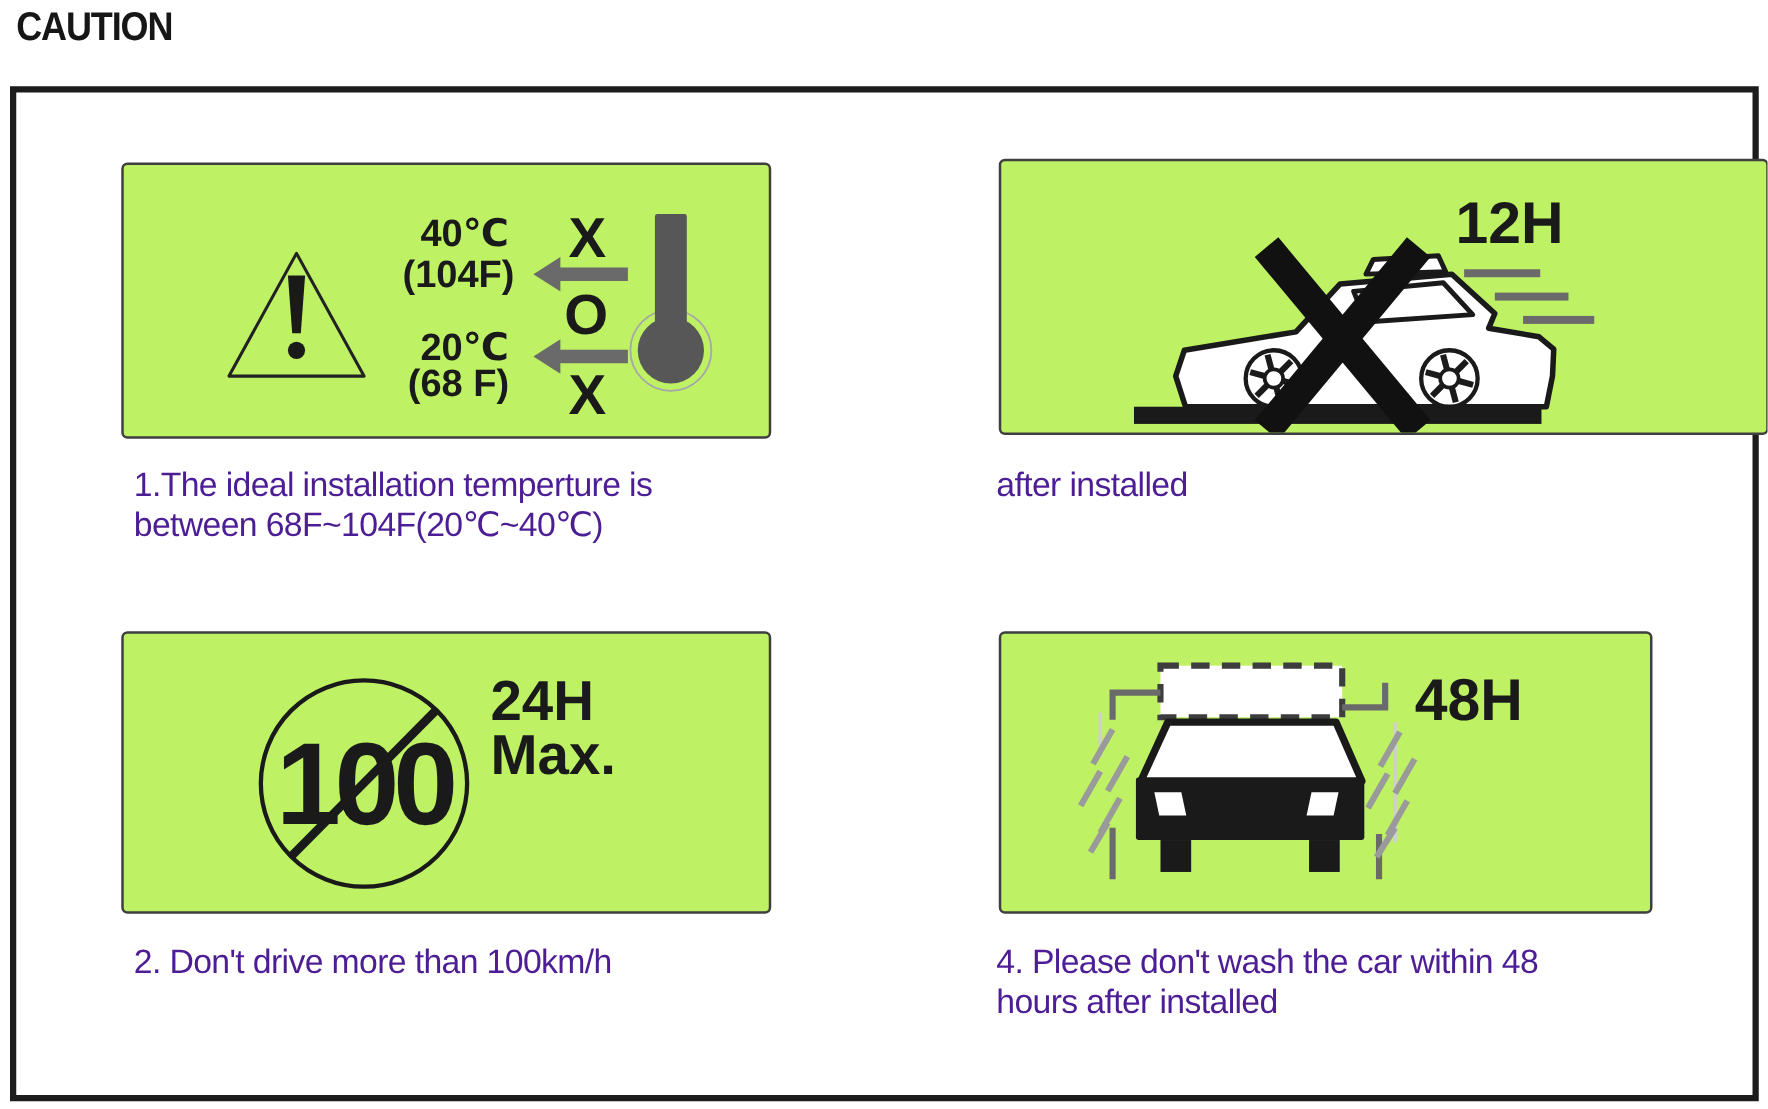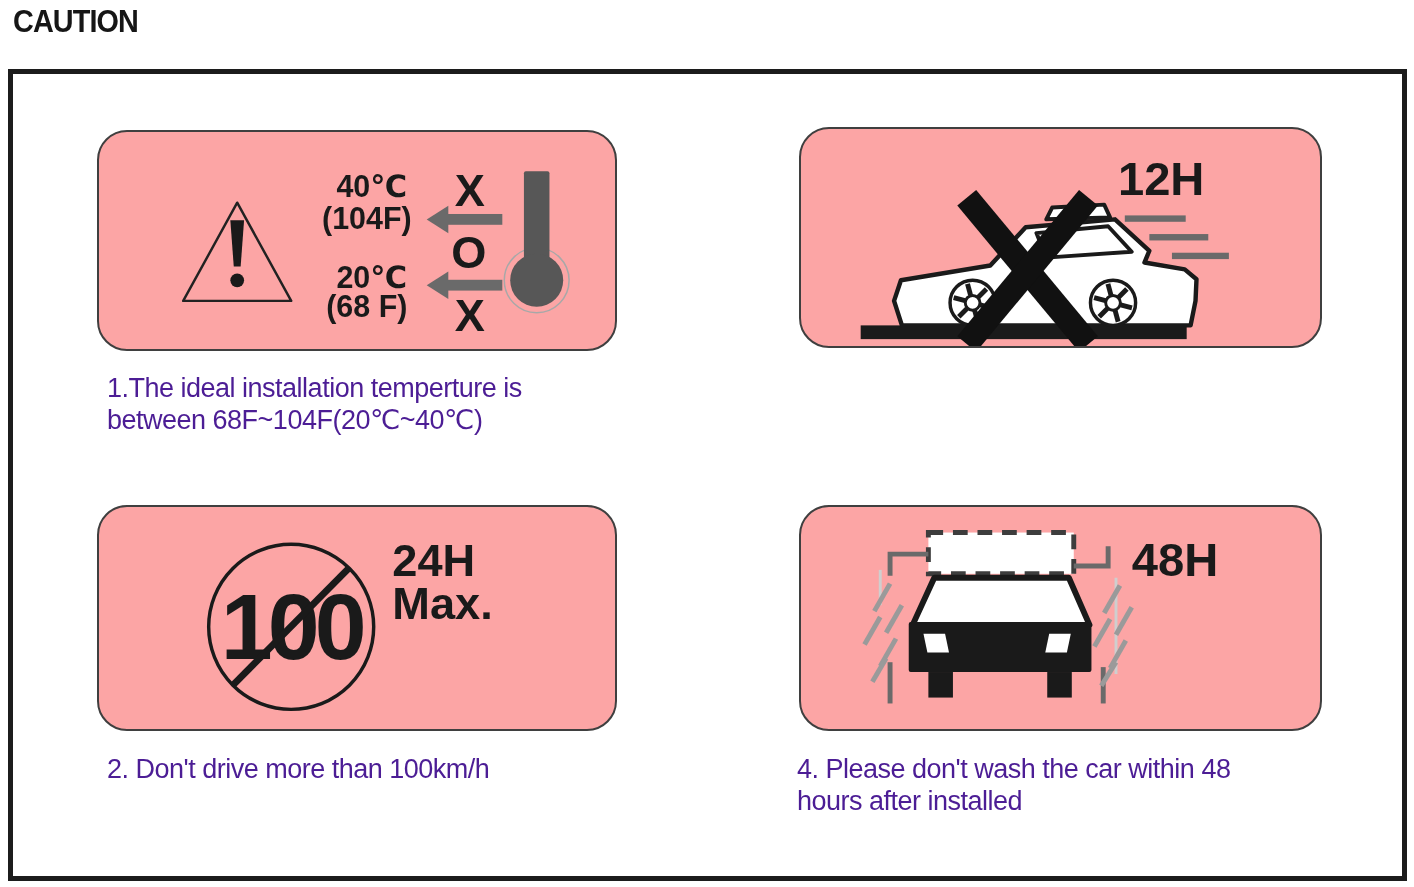--- a/index.html
+++ b/index.html
@@ -20,33 +20,33 @@
   }
   .frame {
     position: absolute; left: 8px; top: 69px;
     width: 1399px; height: 812px;
     border: 5px solid #1c1c1c;
     background: transparent;
   }
   .icon-box {
     position: absolute;
     border: 2px solid #3f3f3f;
-    border-radius: 30px;
-    background: #fca5a5;
+    border-radius: 5px;
+    background: #bef264;
   }
   .icon-box svg { position: absolute; inset: 0; width: 100%; height: 100%; }
   .caption {
     position: absolute;
     font-size: 27px; line-height: 32px; letter-spacing: -0.5px;
     color: #4c1d95;
     white-space: nowrap;
   }
   svg text { font-family: "Liberation Sans", "DejaVu Sans", sans-serif; fill: #1a1a1a; }
   .p1 { left: 97px;  top: 130px; width: 520px; height: 221px; }
-  .p2 { left: 799px; top: 127px; width: 523px; height: 221px; }
+  .p2 { left: 799px; top: 127px; width: 616px; height: 221px; }
   .p3 { left: 97px;  top: 505px; width: 520px; height: 226px; }
   .p4 { left: 799px; top: 505px; width: 523px; height: 226px; padding-left: 40px; }
   .c1 { left: 107px; top: 372px; }
   .c2 { left: 797px; top: 372px; }
   .c3 { left: 107px; top: 753px; }
   .c4 { left: 797px; top: 753px; }
 </style>
 </head>
 <body>
 
@@ -187,20 +187,21 @@
     </g>
     <text x="334" y="70" font-size="48" font-weight="700">48H</text>
   </svg>
 </div>
 
 <div class="caption c1">
   <div>1.The ideal installation temperture is</div>
   <div>between 68F~104F(20℃~40℃)</div>
 </div>
 <div class="caption c2">
+  <div>after installed</div>
 </div>
 <div class="caption c3">
   <div>2. Don't drive more than 100km/h</div>
 </div>
 <div class="caption c4">
   <div>4. Please don't wash the car within 48</div>
   <div>hours after installed</div>
 </div>
 
 </body></html>

